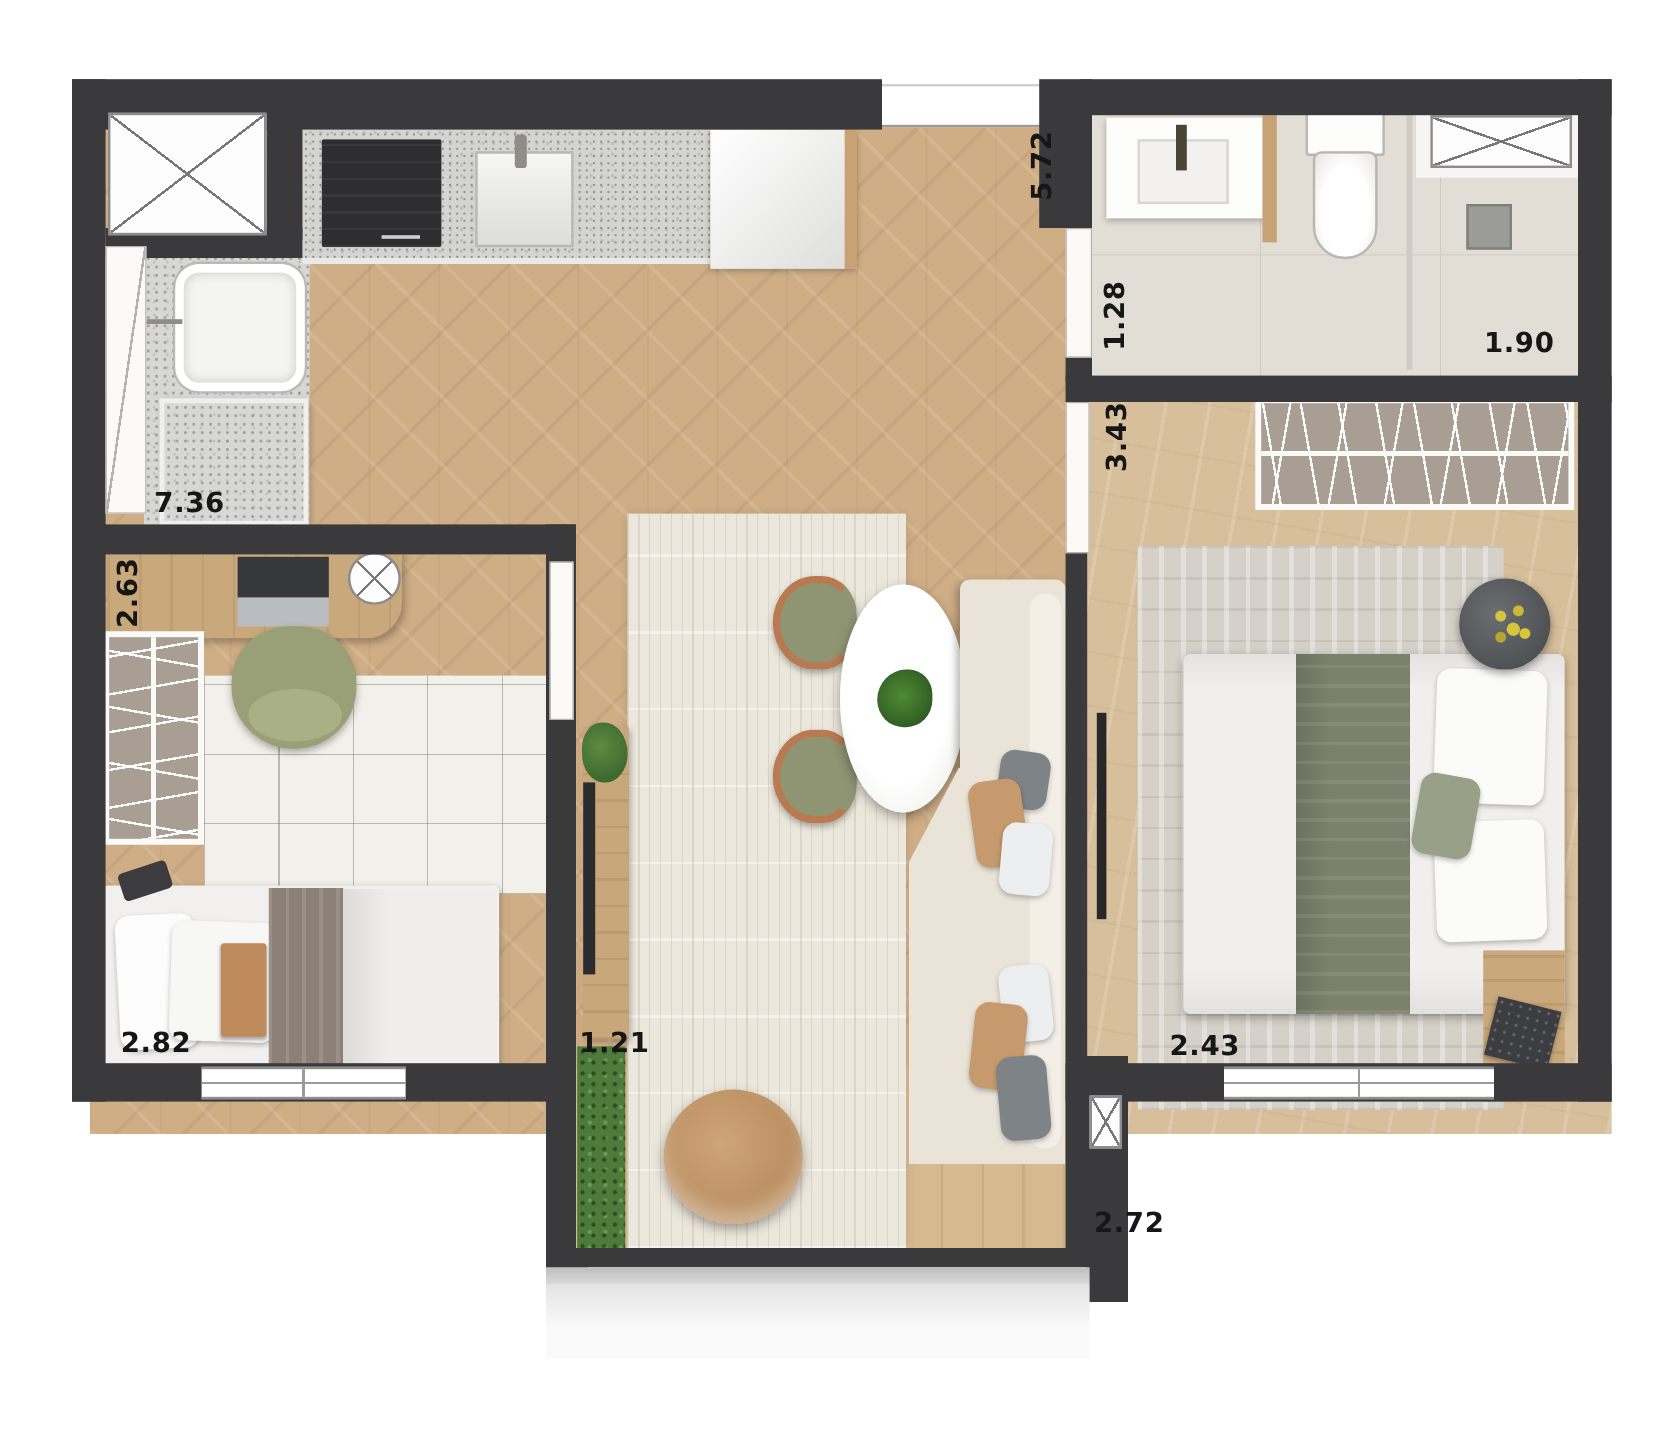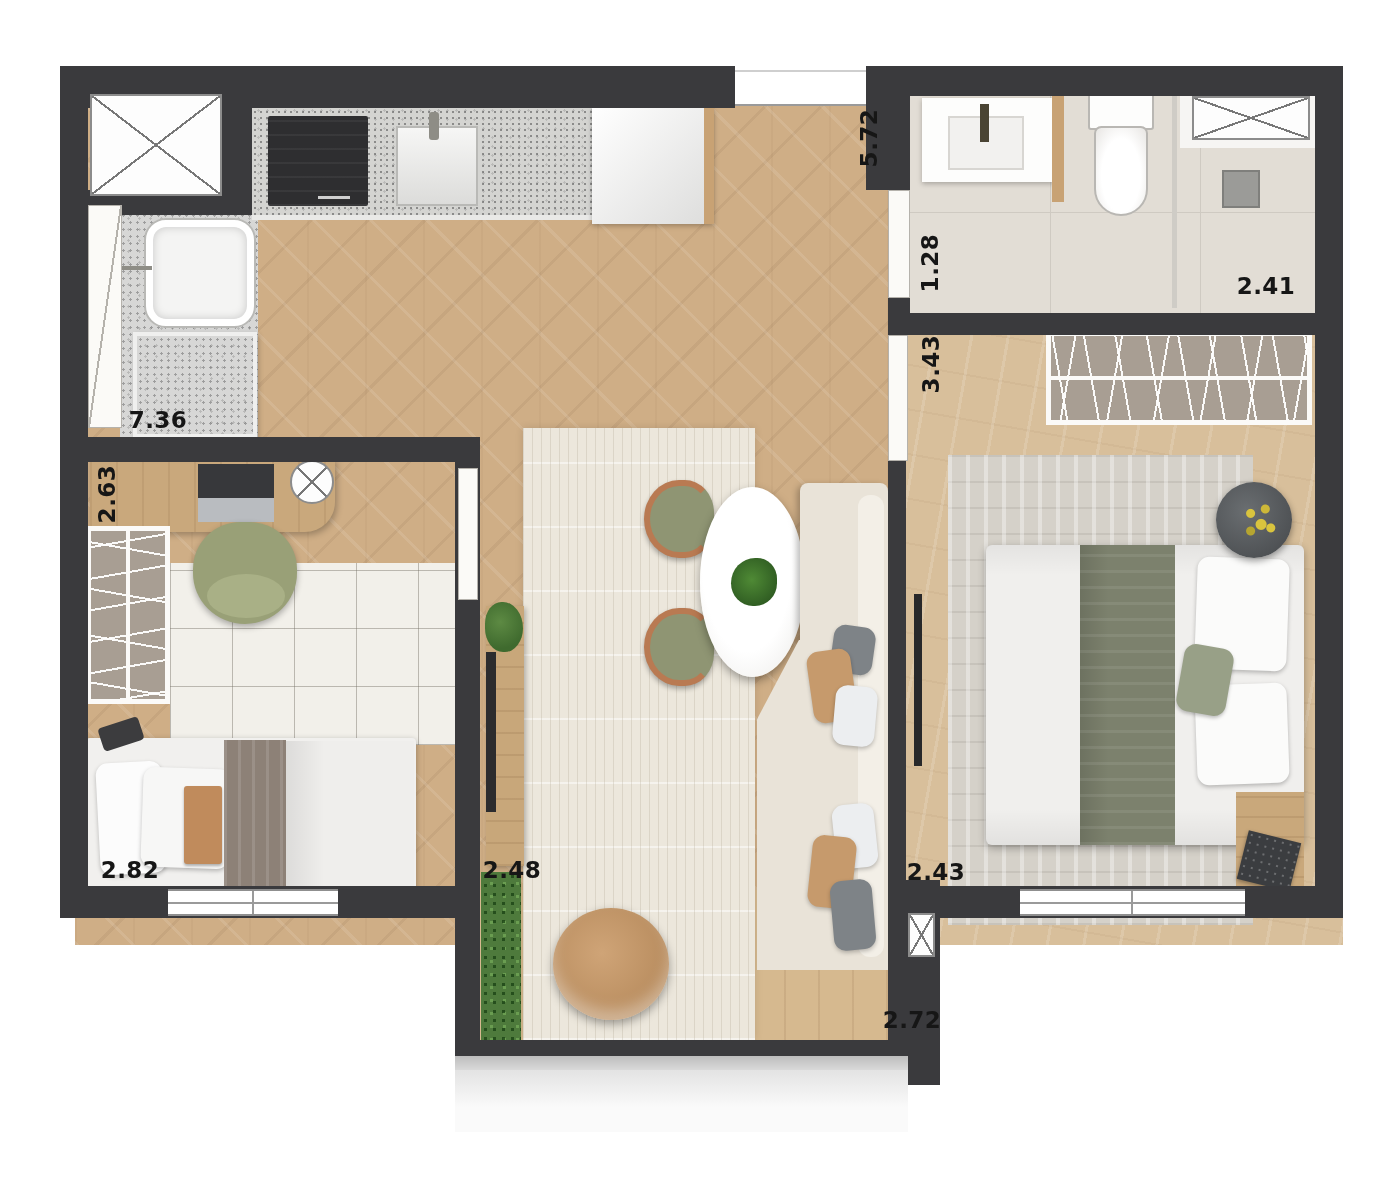--- a/index.html
+++ b/index.html
@@ -175,22 +175,22 @@
   <div class="abs door" style="left:888px;top:190px;width:22px;height:108px"></div>
   <div class="abs door" style="left:888px;top:335px;width:20px;height:126px"></div>
   <div class="abs door" style="left:458px;top:468px;width:20px;height:132px"></div>
 
   <div class="wall" style="left:478px;top:1040px;width:430px;height:16px"></div>
   <div class="abs" style="left:455px;top:1056px;width:453px;height:14px;background:linear-gradient(180deg,#bdbdbd,#d9d9d9)"></div>
   <div class="abs" style="left:455px;top:1070px;width:453px;height:62px;background:linear-gradient(180deg,#e3e3e3,#fafafa 60%)"></div>
 
   <div class="dim v" style="left:869px;top:138px">5.72</div>
   <div class="dim v" style="left:930px;top:263px">1.28</div>
-  <div class="dim" style="left:1266px;top:286px">2.41</div>
+  <div class="dim" style="left:1266px;top:286px">1.90</div>
   <div class="dim v" style="left:931px;top:364px">3.43</div>
   <div class="dim" style="left:158px;top:420px">7.36</div>
   <div class="dim v" style="left:107px;top:494px">2.63</div>
   <div class="dim" style="left:130px;top:870px">2.82</div>
-  <div class="dim" style="left:512px;top:870px">2.48</div>
-  <div class="dim" style="left:936px;top:872px">2.43</div>
-  <div class="dim" style="left:912px;top:1020px">2.72</div>
+  <div class="dim" style="left:512px;top:870px">1.21</div>
+  <div class="dim" style="left:1004px;top:872px">2.43</div>
+  <div class="dim" style="left:941px;top:1020px">2.72</div>
 
 </div>
 
 </body></html>

